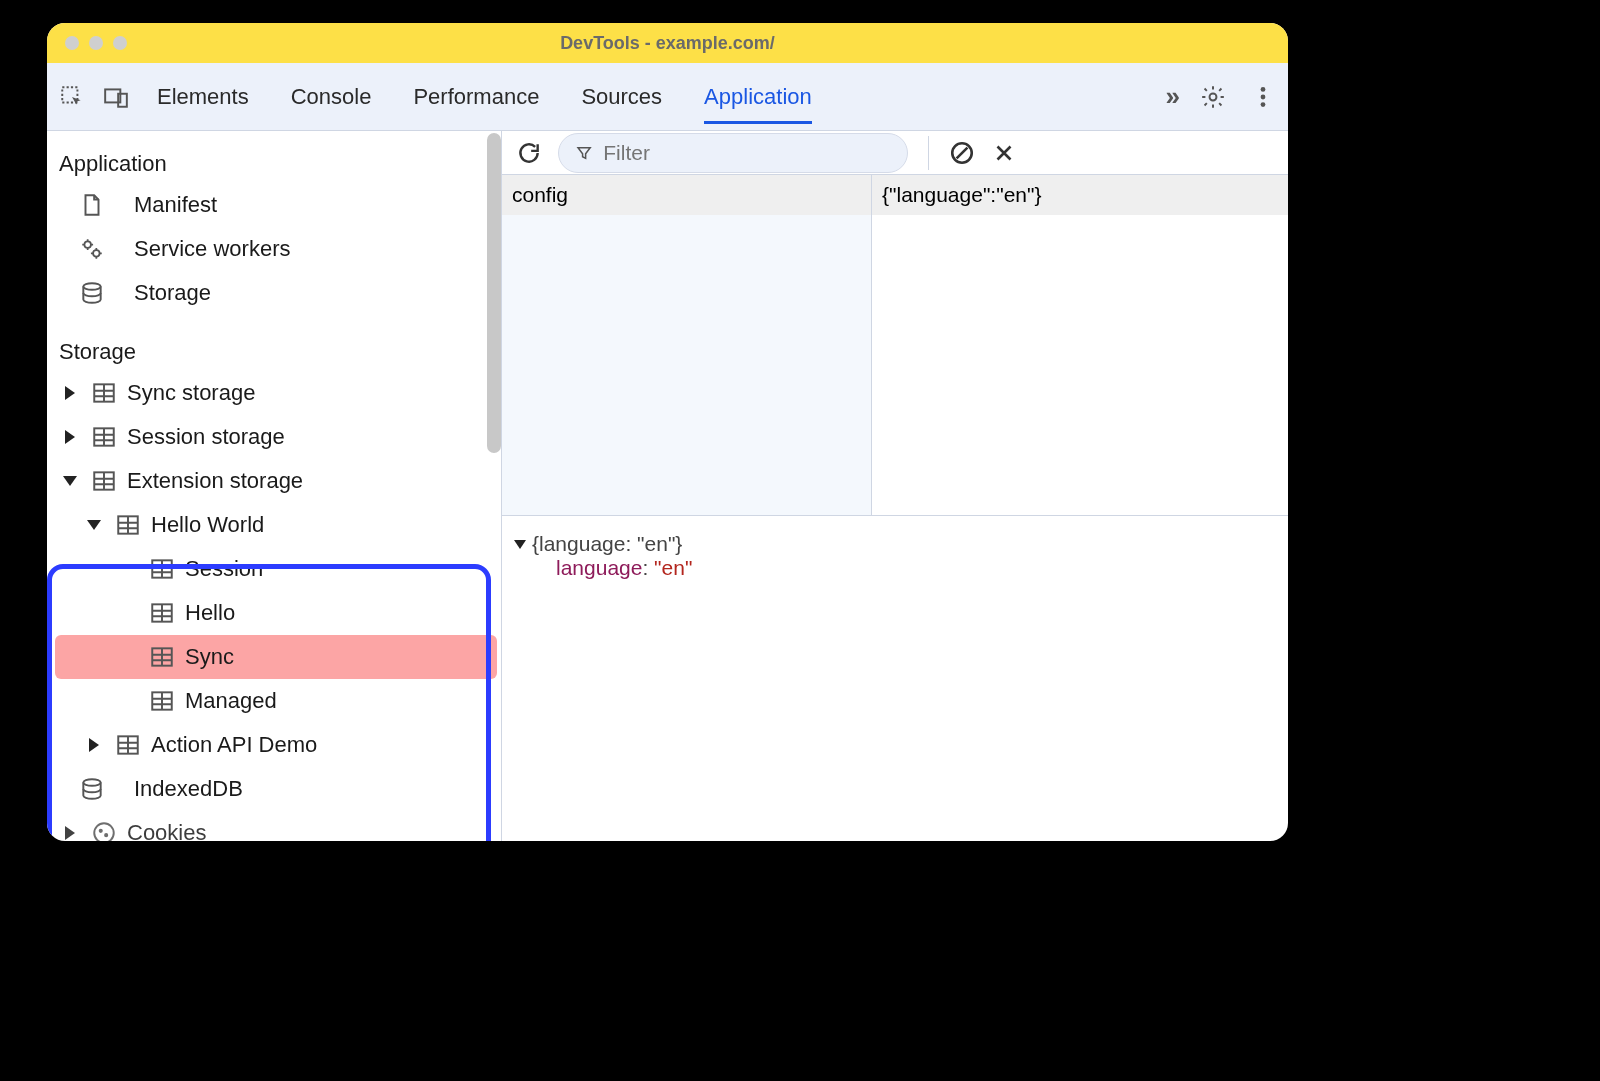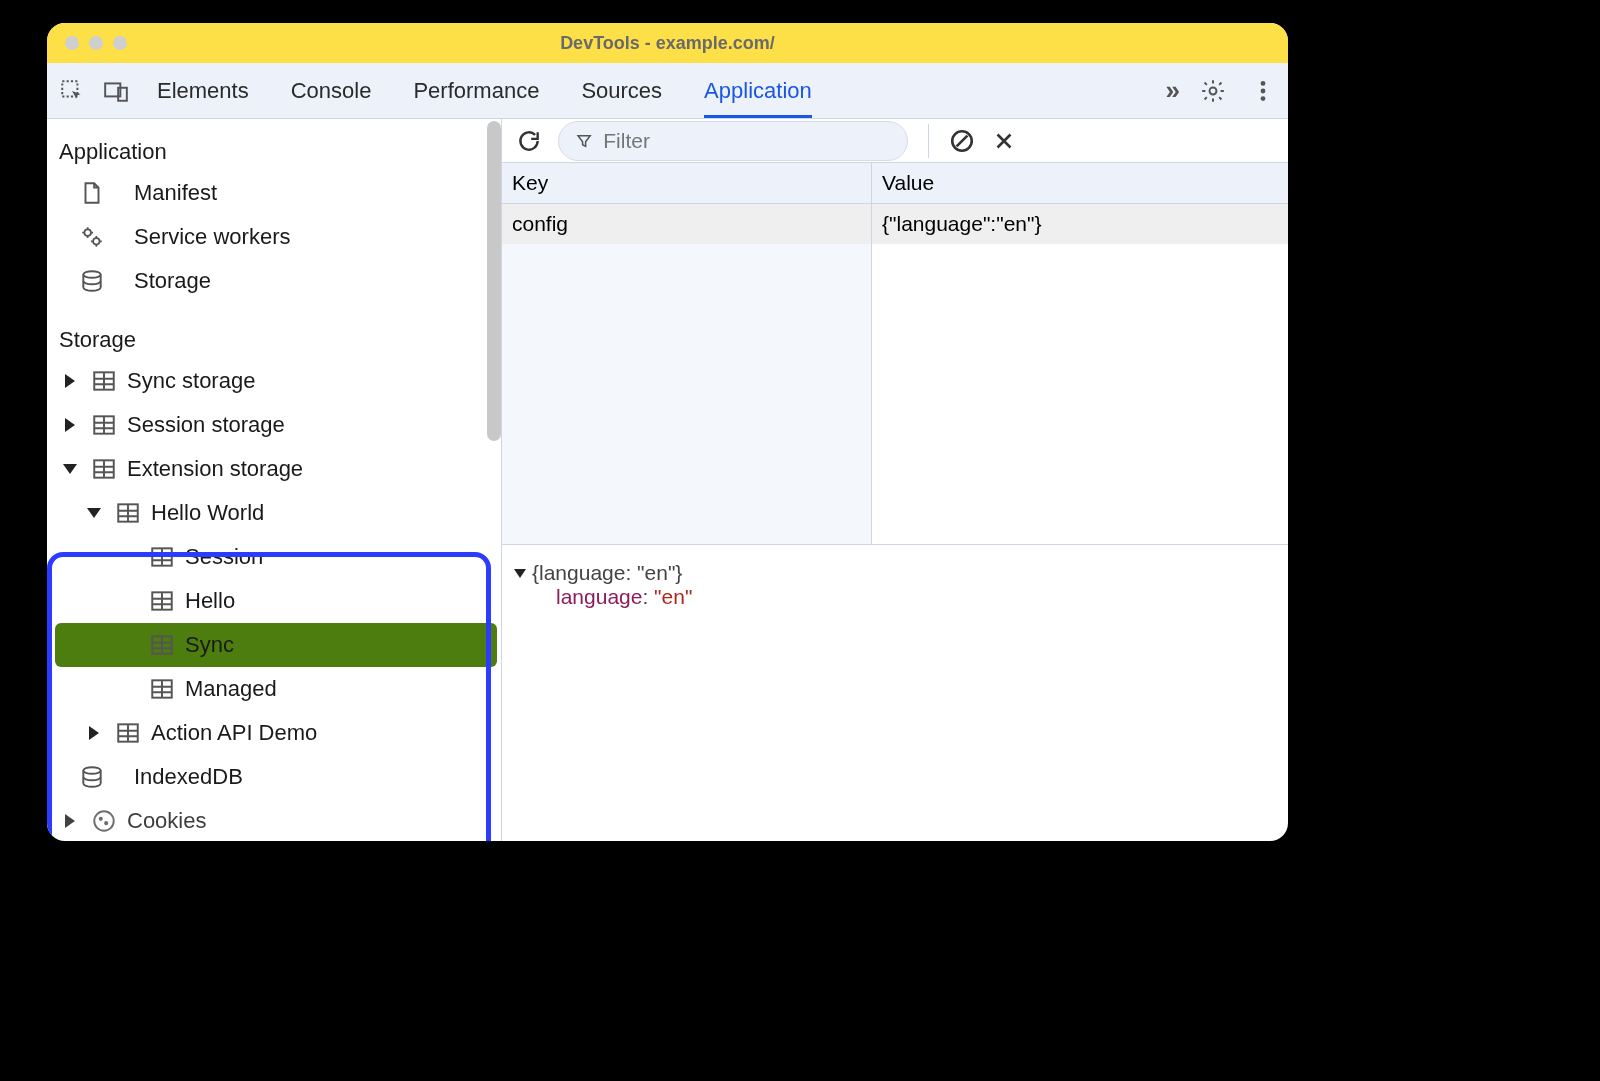--- a/index.html
+++ b/index.html
@@ -2,35 +2,35 @@
 <html><head>
 <meta charset="utf-8">
 <style>
   * { box-sizing: border-box; margin: 0; padding: 0; font-family: "Helvetica Neue", Arial, sans-serif; }
   body { background: #000; width: 1600px; height: 1081px; display: flex; align-items: flex-start; justify-content: center; }
   .frame { position: absolute; top: 23px; left: 47px; width: 1241px; height: 818px; background: #fff; border-radius: 18px; overflow: hidden; box-shadow: 0 4px 30px rgba(0,0,0,.4); display: flex; flex-direction: column; }
   .titlebar { height: 40px; background: #fde047; display: flex; align-items: center; position: relative; }
   .traffic { display: flex; gap: 10px; margin-left: 18px; }
   .dot { width: 14px; height: 14px; border-radius: 50%; background: #cfcfcf; }
   .titletext { position: absolute; left: 0; right: 0; text-align: center; font-size: 18px; font-weight: 600; color: #6a6a6a; }
-  .tabbar { height: 56px; background: #ecf1fa; border-bottom: 1px solid #cfd6e3; display: flex; align-items: center; padding: 7px 12px; }
+  .tabbar { height: 68px; background: #ecf1fa; border-bottom: 1px solid #cfd6e3; display: flex; align-items: center; padding: 7px 12px; }
   .tabbar .leading { display: flex; gap: 18px; margin-right: 28px; }
   .tabbar .tabs { display: flex; gap: 42px; font-size: 22px; color: #2a2a2a; }
   .tabbar .tab { padding: 14px 0; cursor: pointer; }
   .tabbar .tab.active { color: #1a57e3; border-bottom: 3px solid #1a57e3; padding-bottom: 11px; }
   .tabbar .trailing { margin-left: auto; display: flex; gap: 24px; align-items: center; }
   .iconbtn { width: 26px; height: 26px; color: #555; display: flex; align-items: center; justify-content: center; }
   .iconbtn svg { width: 100%; height: 100%; }
   .chevrons { font-size: 26px; color: #555; font-weight: 700; letter-spacing: -4px; }
   .main { flex: 1; display: flex; overflow: hidden; }
   .sidebar { width: 455px; position: relative; border-right: 1px solid #cfd6e3; padding: 12px 4px 0 8px; font-size: 22px; color: #1a1a1a; overflow: hidden; }
   .scrollthumb { position: absolute; right: 0; top: 2px; width: 14px; height: 320px; background: #c8c8c8; border-radius: 7px; }
   .section-title { padding: 8px 4px 6px 4px; font-size: 22px; }
   .row { display: flex; align-items: center; height: 44px; padding-left: 4px; gap: 10px; cursor: pointer; border-radius: 6px; }
-  .row.selected { background: #4d7c0f; }
+  .row.selected { background: #fca5a5; }
   .ind { width: 22px; display: flex; justify-content: center; }
   .tri { width: 0; height: 0; border-style: solid; }
   .tri.right { border-width: 7px 0 7px 10px; border-color: transparent transparent transparent #222; }
   .tri.down { border-width: 10px 7px 0 7px; border-color: #222 transparent transparent transparent; }
   .ic { width: 26px; height: 26px; display: flex; align-items: center; justify-content: center; color: #555; }
   .ic svg { width: 100%; height: 100%; stroke: currentColor; }
   .lvl0 { padding-left: 24px; gap: 29px; }
   .lvl1 { padding-left: 4px; }
   .lvl2 { padding-left: 28px; }
   .lvl3 { padding-left: 94px; }
@@ -299,24 +299,20 @@
             </svg>
         </span>
         <span class="iconbtn">
           <svg viewBox="0 0 24 24" fill="none" stroke="#333" stroke-width="2.4">
               <path d="M6 6l12 12M18 6L6 18"></path>
             </svg>
         </span>
       </div>
 
       <div class="table">
-        <div class="thead">
-          <div class="cell keycol">Key</div>
-          <div class="cell valcol">Value</div>
-        </div>
         <div class="trow">
           <div class="cell keycol">config</div>
           <div class="cell valcol">{"language":"en"}</div>
         </div>
         <div class="tbody-spacer">
           <div class="left"></div>
             <div class="right"></div>
         </div>
       </div>
 

